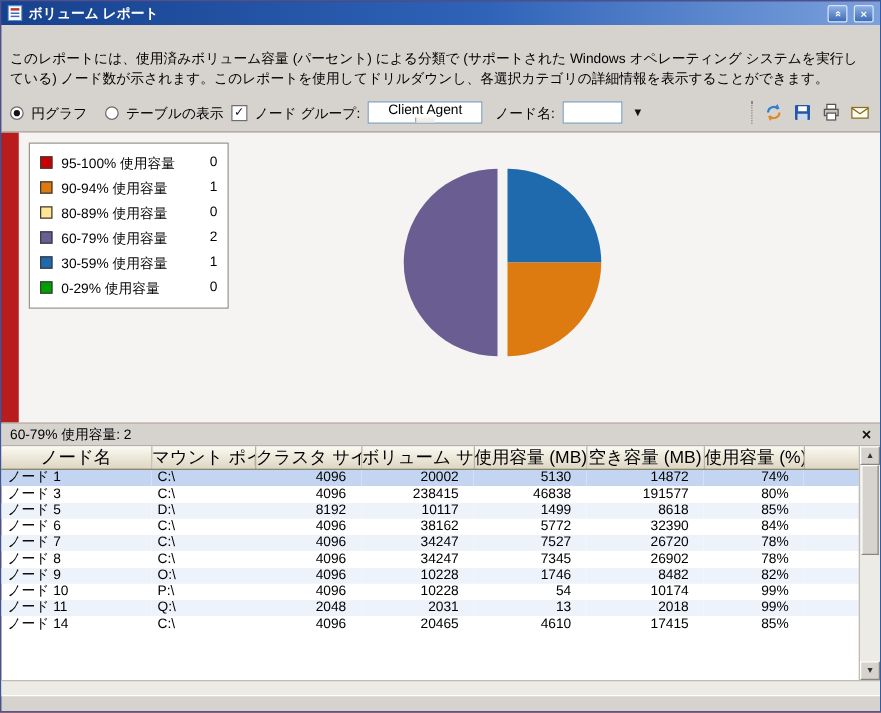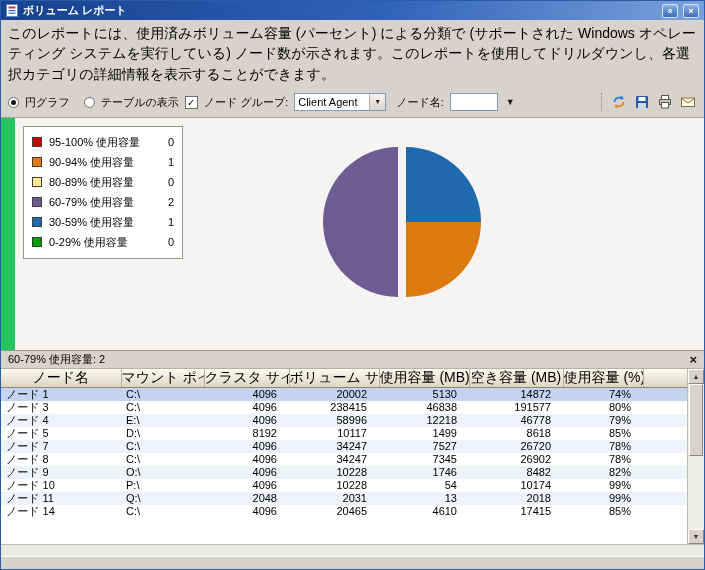--- a/index.html
+++ b/index.html
@@ -1,42 +1,42 @@
 <!DOCTYPE html>
 <html><head>
 <meta charset="utf-8">
 <style>
   * { margin:0; padding:0; box-sizing:border-box; }
   html,body { background:#9aa0a8; }
   body { font-family:"Liberation Sans", sans-serif; }
-  .window { width:705px; height:570px; background:#22c55e; border:1px solid #2a5caa;
+  .window { width:705px; height:570px; background:#b91c1c; border:1px solid #2a5caa;
             display:flex; flex-direction:column; overflow:hidden; position:relative; }
 
   
   .titlebar { height:19px; flex:0 0 19px; background:linear-gradient(to right,#16418e,#2f63b8 55%,#7ba1dd);
               color:#fff; display:flex; align-items:center; gap:5px; padding:0 5px;
               font-size:11px; font-weight:bold; }
   .titlebar .spacer { flex:1; }
   .tb-btn { width:16px; height:14px; background:linear-gradient(#8fb2e6,#3f6cb8); border:1px solid #d7e2f4;
             color:#fff; font-size:9px; line-height:12px; text-align:center; border-radius:2px; cursor:pointer; }
   .tb-btn .rot { display:inline-block; transform:rotate(-90deg); }
 
   
-  .desc { background:#d6d3ce; color:#000; font-size:14px; line-height:1.45; padding:3px 7px 4px; flex:0 0 auto; }
+  .desc { background:#d6d3ce; color:#000; font-size:11px; line-height:1.45; padding:20px 7px 4px; flex:0 0 auto; }
   .toolbar { background:#d6d3ce; height:30px; flex:0 0 30px; display:flex; align-items:center;
              gap:6px; padding:0 7px; font-size:11px; border-bottom:1px solid #a8a49b; }
   .radio { width:11px; height:11px; border-radius:50%; background:#fff; border:1px solid #6d6d6d;
            display:inline-block; position:relative; flex:0 0 auto; }
   .radio.checked::after { content:""; position:absolute; left:2px; top:2px; width:5px; height:5px;
            border-radius:50%; background:#141414; }
   .checkbox { width:13px; height:13px; background:#fff; border:1px solid #6d6d6d; font-size:10px;
            line-height:11px; text-align:center; color:#111; flex:0 0 auto; }
   .lbl { white-space:nowrap; }
   .select { height:18px; width:92px; background:#fff; border:1px solid #7f9db9; display:flex;
-            align-items:center; overflow:hidden; }
+            align-items:center; overflow:hidden;flex-direction:column; }
   .select .txt { flex:1; padding:0 3px; font-size:11px; white-space:nowrap; }
   .arrow-btn { width:16px; height:16px; background:linear-gradient(#f6f4ef,#d7d3c9); border-left:1px solid #aaa;
             font-size:7px; line-height:16px; text-align:center; color:#222; flex:0 0 16px; }
   .combo-box { height:18px; width:48px; background:#fff; border:1px solid #7f9db9; }
   .combo-arrow { font-size:9px; color:#111; padding:0 2px; cursor:pointer; }
   .vsep { width:1px; height:18px; border-left:1px dotted #8a867e; margin:0 3px; }
   .tool-icons { margin-left:auto; display:flex; align-items:center; gap:5px; }
   .icon-btn { width:18px; height:18px; display:flex; align-items:center; justify-content:center; cursor:pointer; }
 
   
@@ -234,37 +234,37 @@
               <td>ノード 3</td>
               <td>C:\</td>
               <td class="num">4096</td>
               <td class="num">238415</td>
               <td class="num">46838</td>
               <td class="num">191577</td>
               <td class="num">80%</td>
               <td class="filler"></td>
             </tr>
             <tr>
-              <td>ノード 4</td>
-              <td>E:\</td>
-              <td class="num">4096</td>
-              <td class="num">58996</td>
-              <td class="num">12218</td>
-              <td class="num">46778</td>
-              <td class="num">79%</td>
-              <td class="filler"></td>
-            </tr>
-            <tr>
               <td>ノード 5</td>
               <td>D:\</td>
               <td class="num">8192</td>
               <td class="num">10117</td>
               <td class="num">1499</td>
               <td class="num">8618</td>
               <td class="num">85%</td>
+              <td class="filler"></td>
+            </tr>
+            <tr>
+              <td>ノード 6</td>
+              <td>C:\</td>
+              <td class="num">4096</td>
+              <td class="num">38162</td>
+              <td class="num">5772</td>
+              <td class="num">32390</td>
+              <td class="num">84%</td>
               <td class="filler"></td>
             </tr>
             <tr>
               <td>ノード 7</td>
               <td>C:\</td>
               <td class="num">4096</td>
               <td class="num">34247</td>
               <td class="num">7527</td>
               <td class="num">26720</td>
               <td class="num">78%</td>

